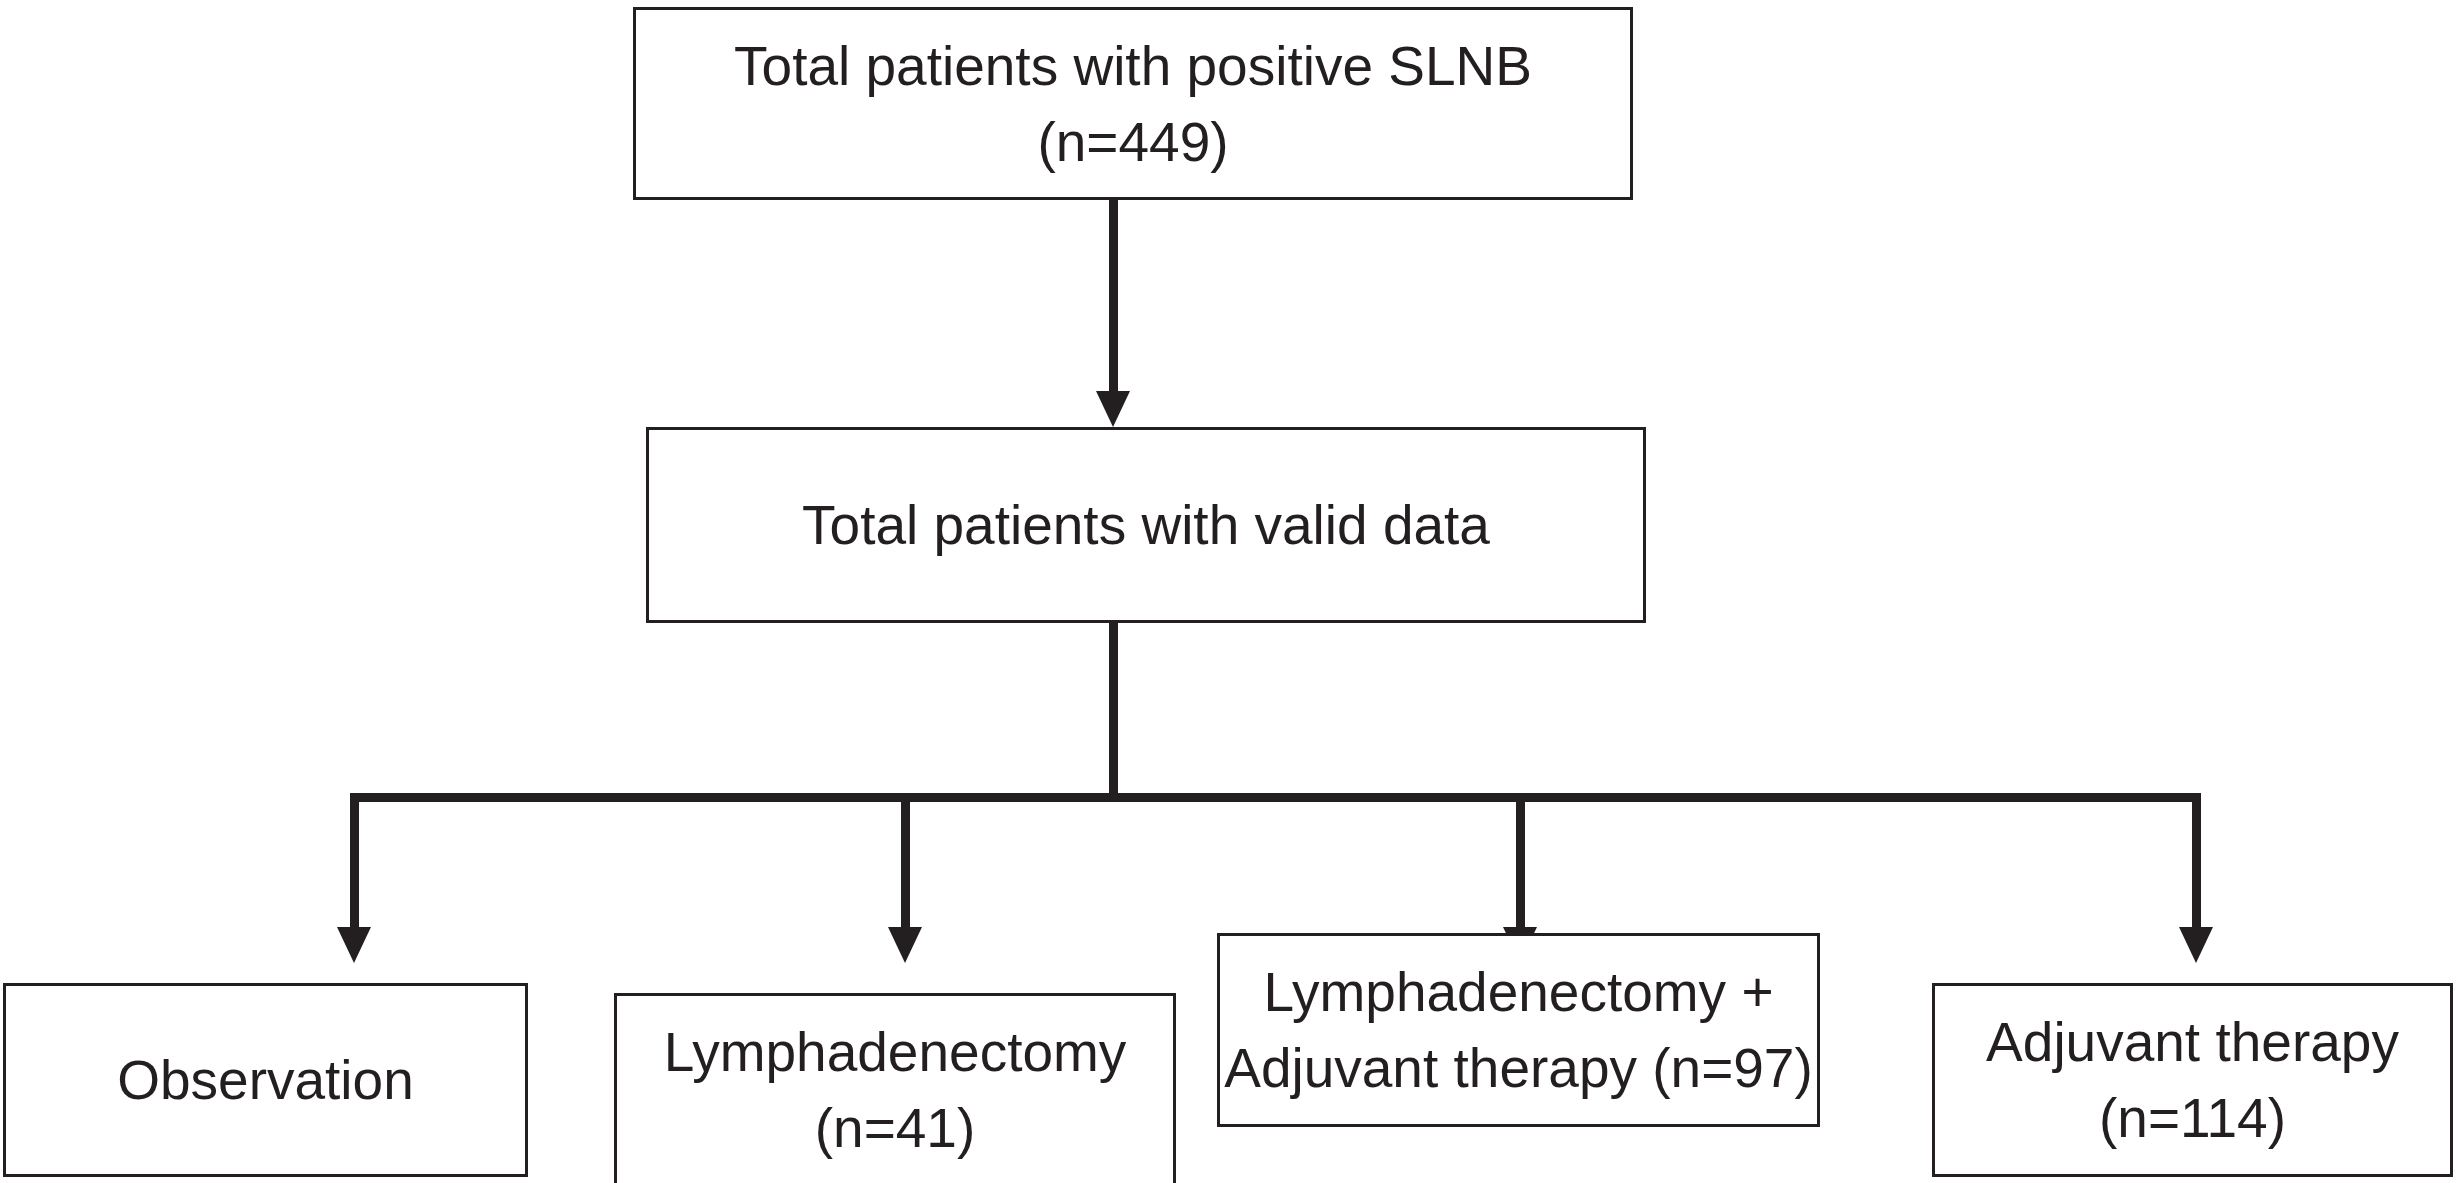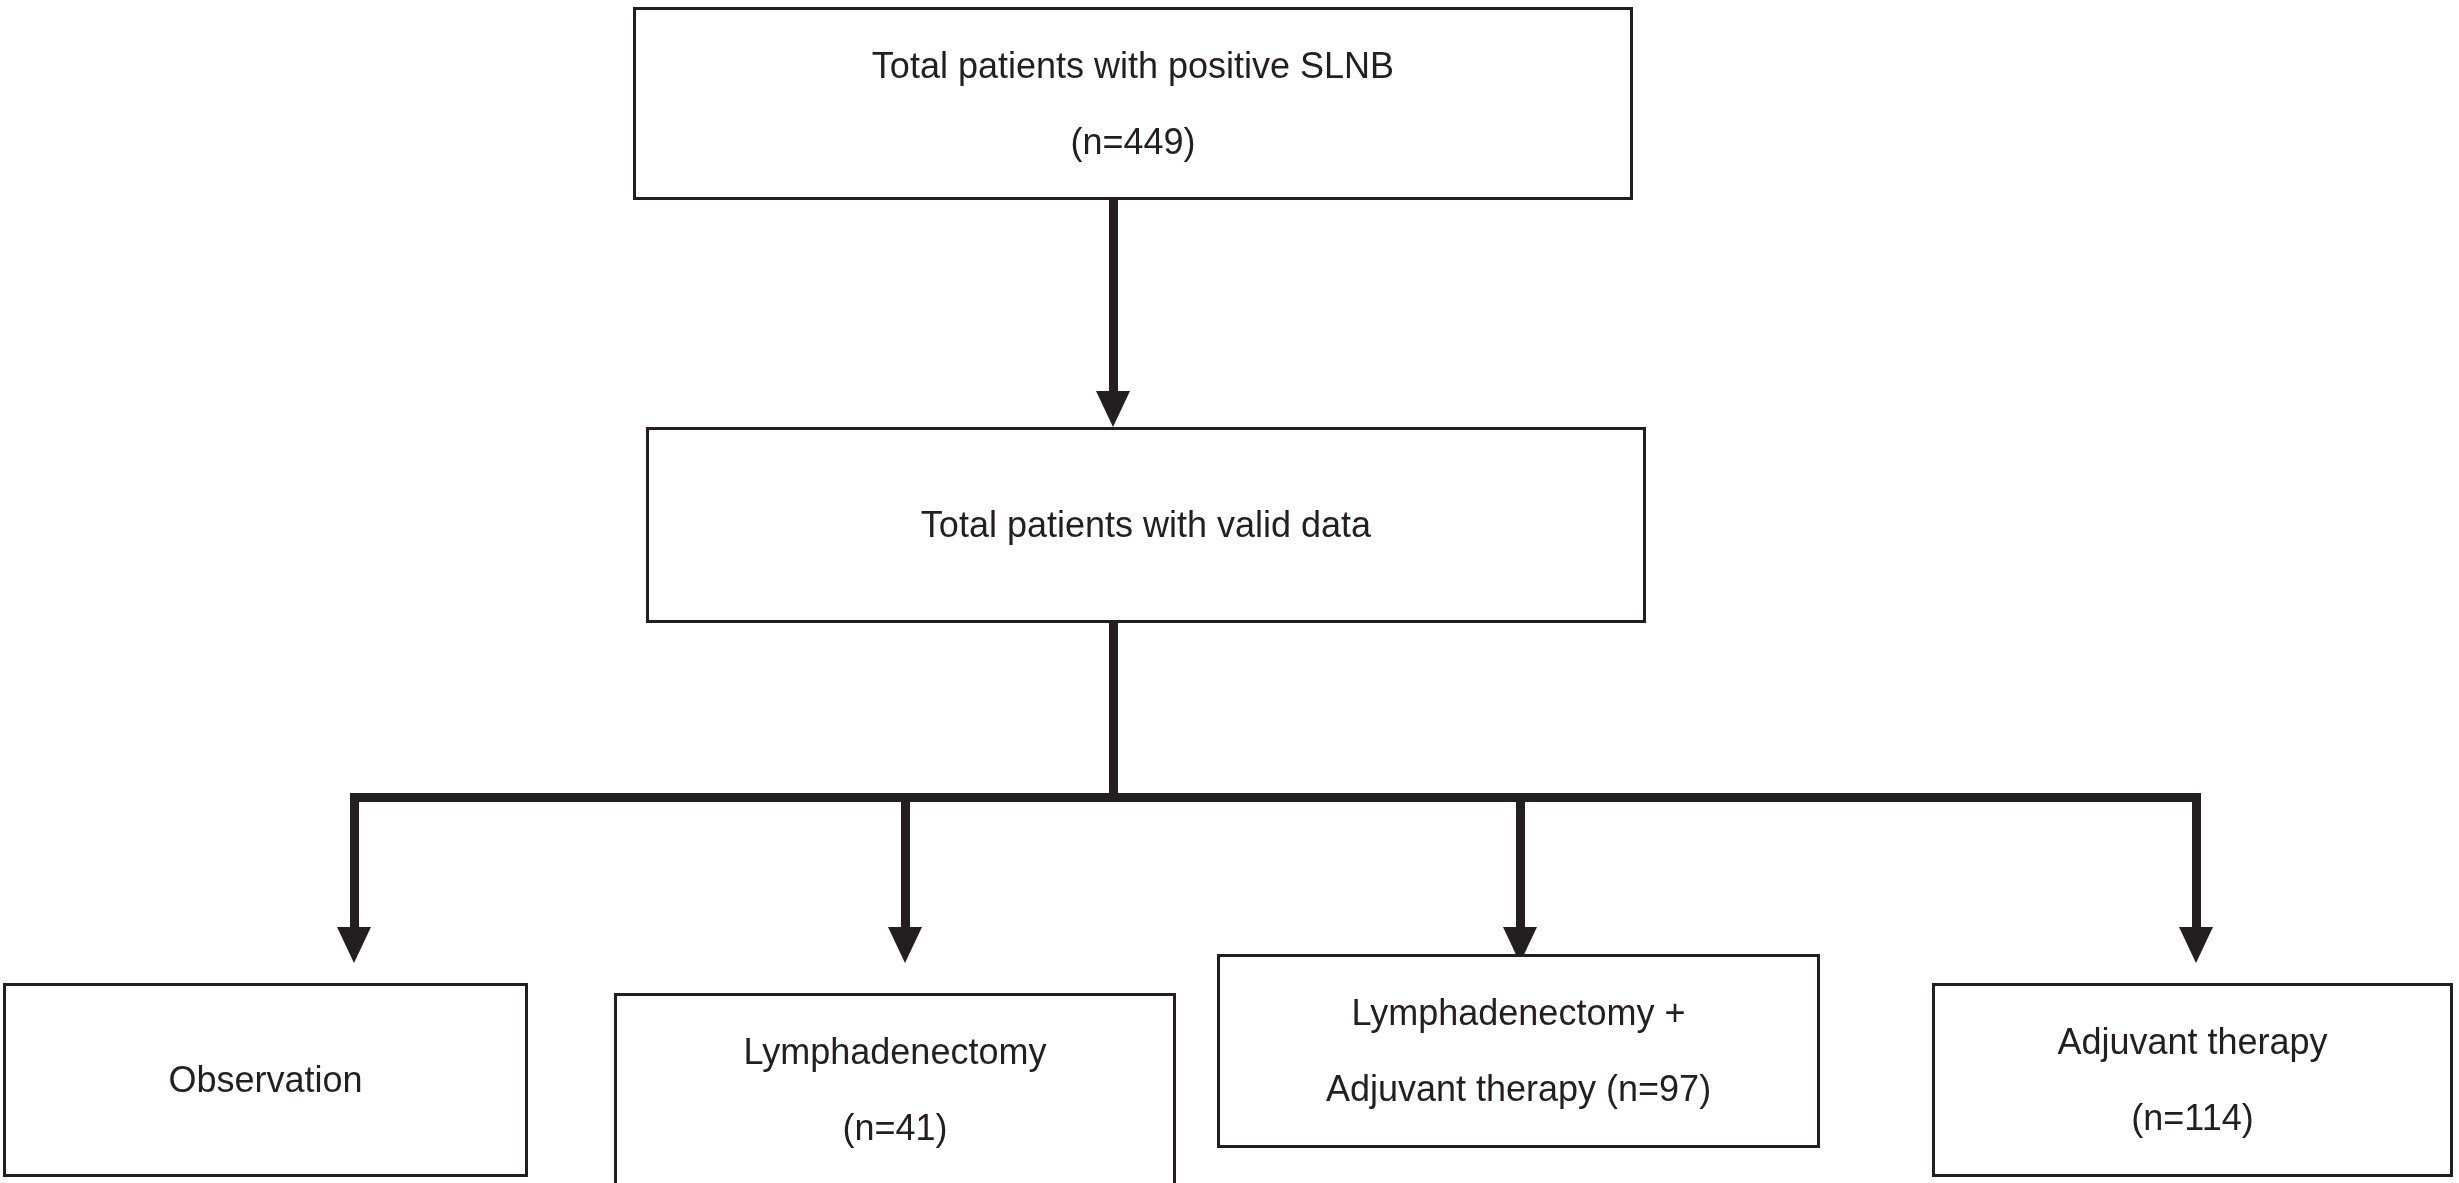--- a/index.html
+++ b/index.html
@@ -22,21 +22,21 @@
     border:3px solid var(--ink);
     background:var(--bg);
     display:flex;
     flex-direction:column;
     align-items:center;
     justify-content:center;
     text-align:center;
   }
   .node .line{
     display:block;
-    font-size:36px;
+    font-size:55px;
     line-height:76px;
     white-space:nowrap;
     color:var(--ink);
   }
   .vline{
     position:absolute;
     width:9px;
     background:var(--ink);
   }
   .hline{
@@ -88,21 +88,21 @@
 
   <div class="node" style="left:3px;top:983px;width:525px;height:194px;gap:24px;">
     <span class="line">Observation</span>
   </div>
 
   <div class="node" style="left:614px;top:993px;width:562px;height:194px;">
     <span class="line">Lymphadenectomy</span>
     <span class="line">(n=41)</span>
   </div>
 
-  <div class="node" style="left:1217px;top:954px;width:603px;height:194px;">
+  <div class="node" style="left:1217px;top:933px;width:603px;height:194px;">
     <span class="line">Lymphadenectomy +</span>
     <span class="line">Adjuvant therapy (n=97)</span>
   </div>
 
   <div class="node" style="left:1932px;top:983px;width:521px;height:194px;align-items:center;">
     <span class="line">Adjuvant therapy</span>
     <span class="line">(n=114)</span>
   </div>
 
 </div>

